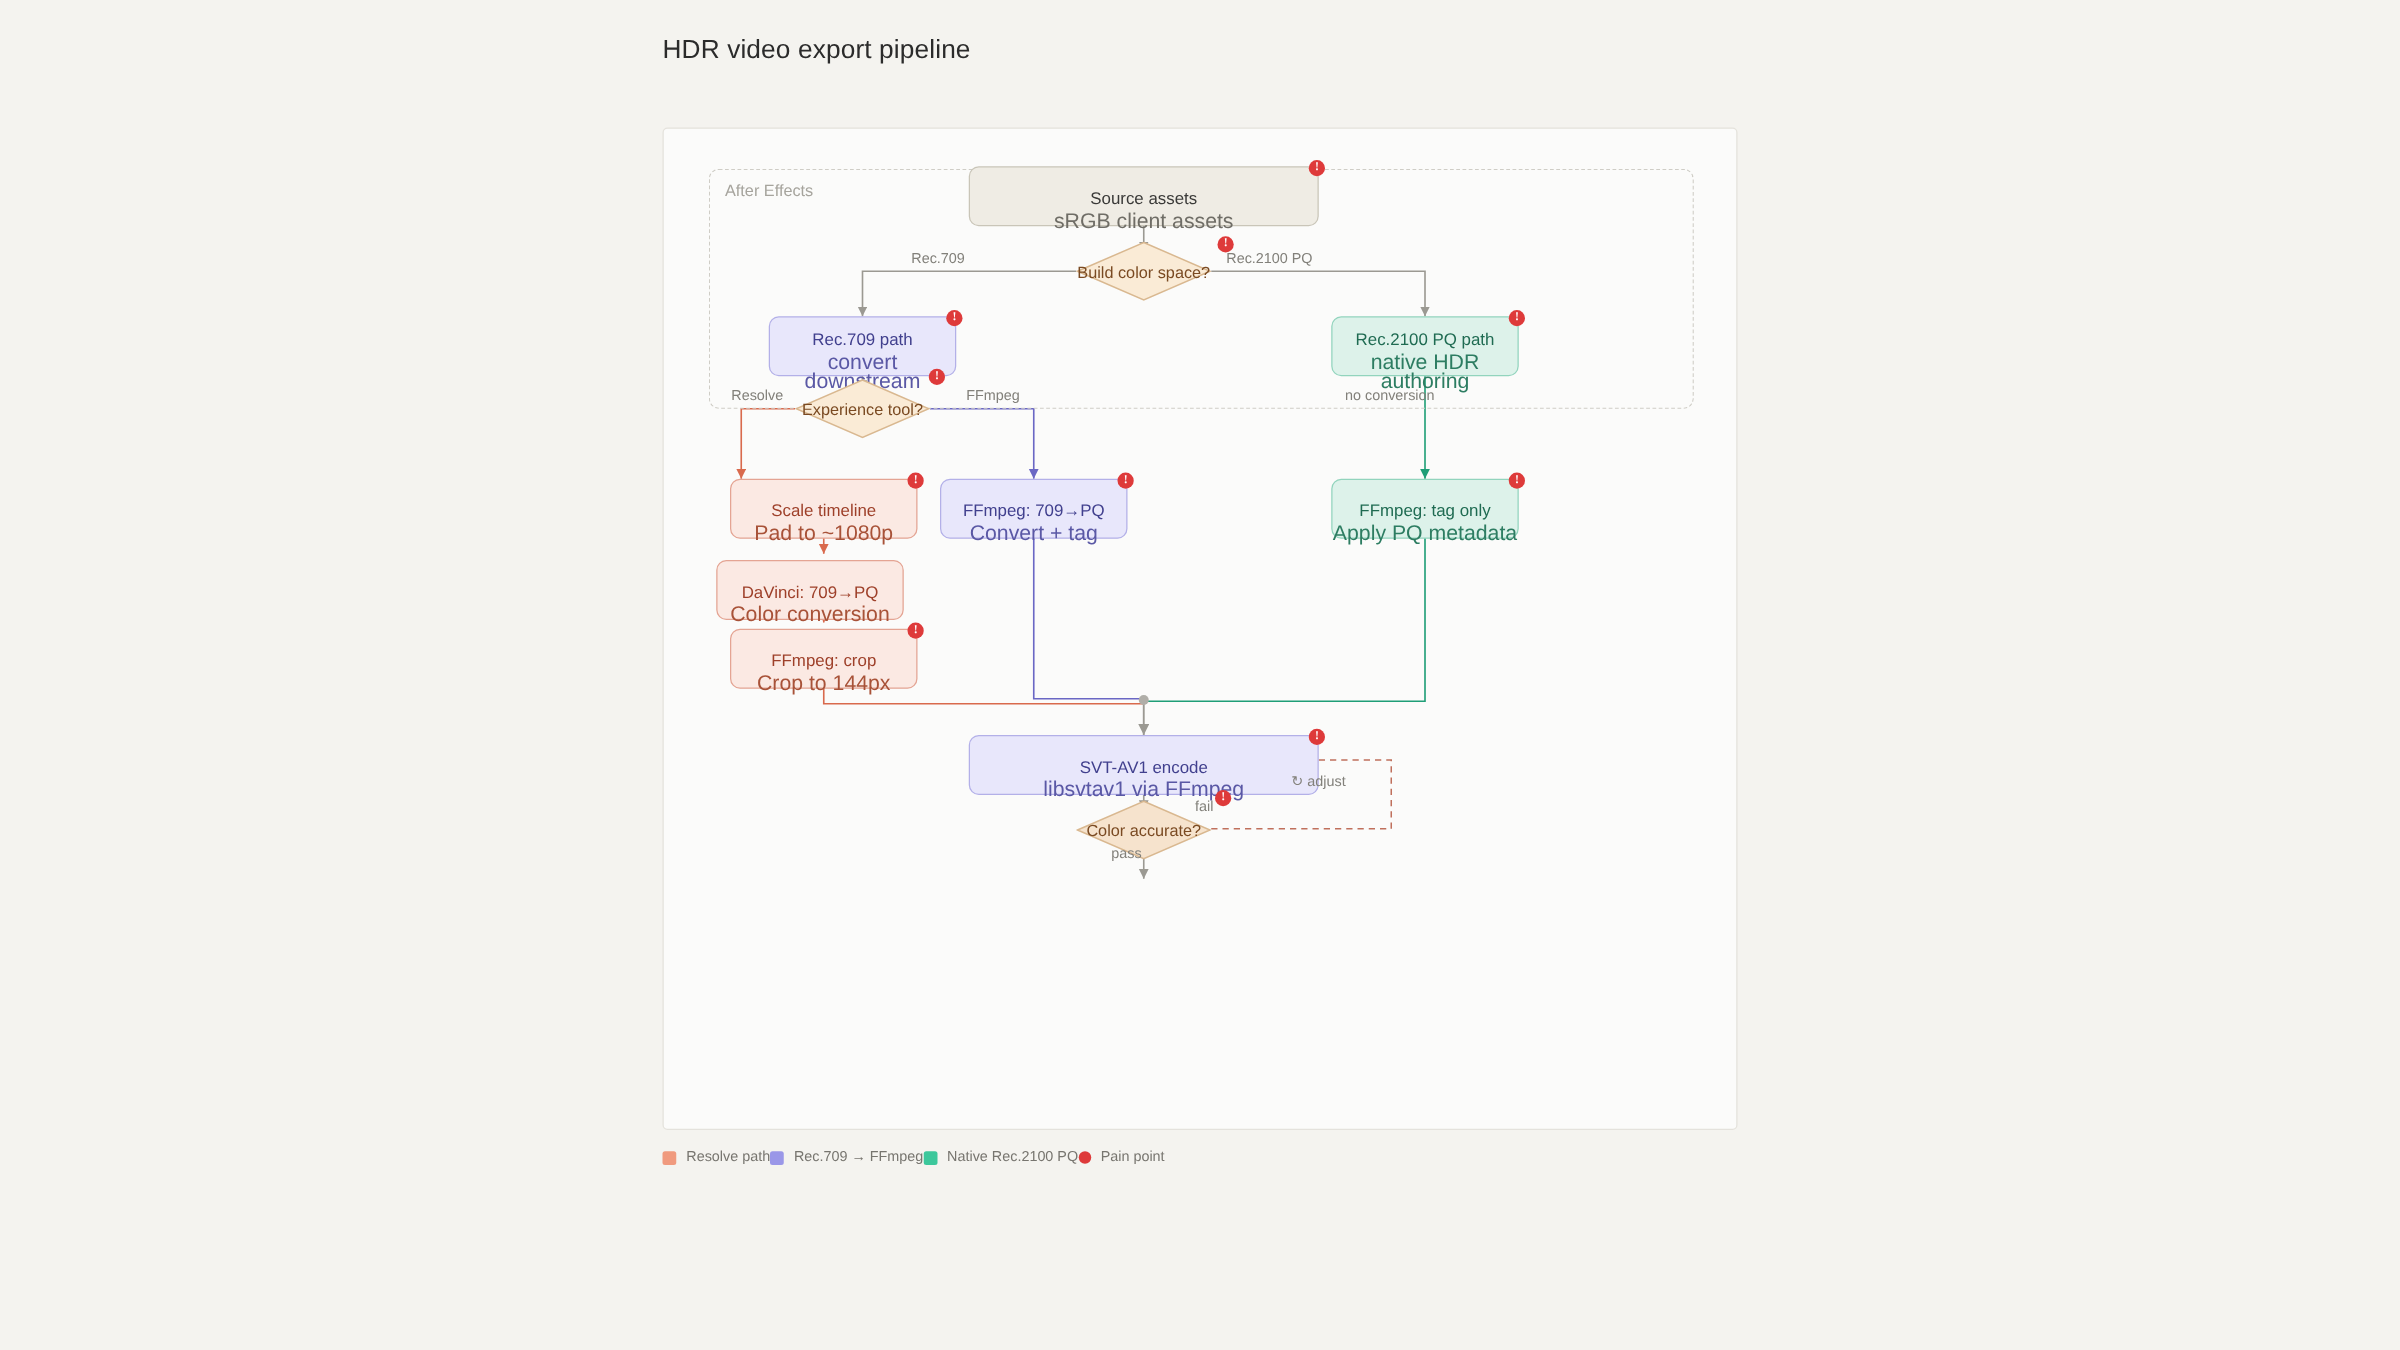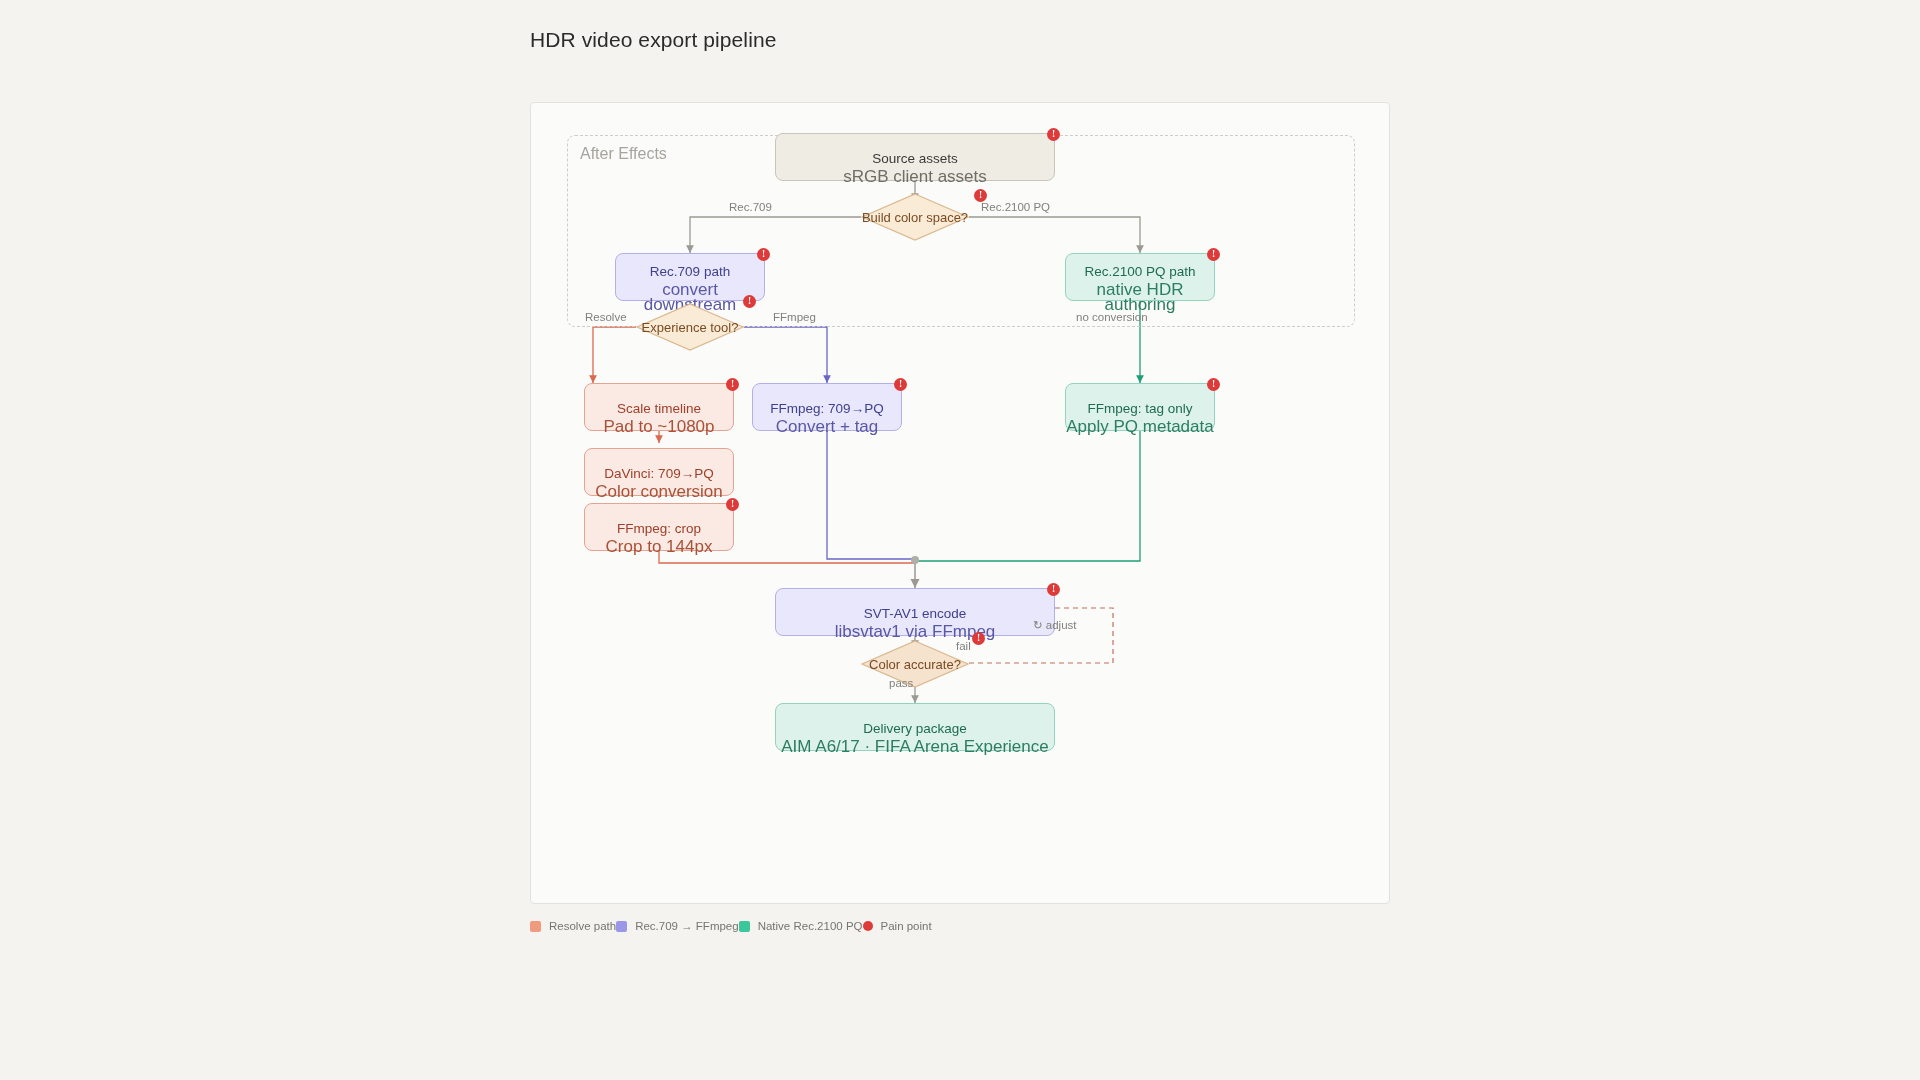--- a/index.html
+++ b/index.html
@@ -50,21 +50,21 @@
     width: 786px;
     height: 190px;
     border: 1px dashed #cfcdc6;
     border-radius: 8px;
     background: transparent;
   }
   .group-label {
     position: absolute;
     left: 12px;
     top: 9px;
-    font-size: 16px;
+    font-size: 13px;
     color: #a6a49d;
   }
   .node {
     position: absolute;
     border-radius: 8px;
     box-sizing: border-box;
     display: flex;
     flex-direction: column;
     align-items: center;
     justify-content: center;
@@ -278,21 +278,21 @@
       <div class="n-sub">Convert + tag</div>
       <div class="badge" style="right:-6px; top:-6px;">!</div>
     </div>
 
     <div class="node v-green" style="left:534px; top:280px; width:150px; height:48px;">
       <div class="n-title">FFmpeg: tag only</div>
       <div class="n-sub">Apply PQ metadata</div>
       <div class="badge" style="right:-6px; top:-6px;">!</div>
     </div>
 
-    <div class="node v-red" style="left:53px; top:345px; width:150px; height:48px;">
+    <div class="node v-red" style="left:42px; top:345px; width:150px; height:48px;">
       <div class="n-title">DaVinci: 709→PQ</div>
       <div class="n-sub">Color conversion</div>
     </div>
 
     <div class="node v-red" style="left:53px; top:400px; width:150px; height:48px;">
       <div class="n-title">FFmpeg: crop</div>
       <div class="n-sub">Crop to 144px</div>
       <div class="badge" style="right:-6px; top:-6px;">!</div>
     </div>
 
@@ -303,24 +303,20 @@
     </div>
 
     <div class="diamond" style="left:330px; top:537px; width:108px; height:48px;">
       <svg class="dia-shape" viewBox="0 0 108 48">
         <polygon points="54,1 107,24 54,47 1,24" fill="#f6e3cd" stroke="#d9b890" stroke-width="1.2"></polygon>
       </svg>
       <div class="dia-text">Color accurate?</div>
       <div class="badge" style="right:-16px; top:-8px;">!</div>
     </div>
 
-    <div class="node v-green" style="left:244px; top:600px; width:280px; height:48px;">
-      <div class="n-title">Delivery package</div>
-      <div class="n-sub">AIM A6/17 · FIFA Arena Experience</div>
-    </div>
 
     <div class="edge-label" style="left:198px; top:98px;">Rec.709</div>
     <div class="edge-label" style="left:450px; top:98px;">Rec.2100 PQ</div>
     <div class="edge-label" style="left:54px; top:208px;">Resolve</div>
     <div class="edge-label" style="left:242px; top:208px;">FFmpeg</div>
     <div class="edge-label" style="left:545px; top:208px;">no conversion</div>
     <div class="edge-label" style="left:425px; top:537px;">fail</div>
     <div class="edge-label" style="left:358px; top:574px;">pass</div>
     <div class="edge-label" style="left:502px; top:515px;">↻ adjust</div>
 

